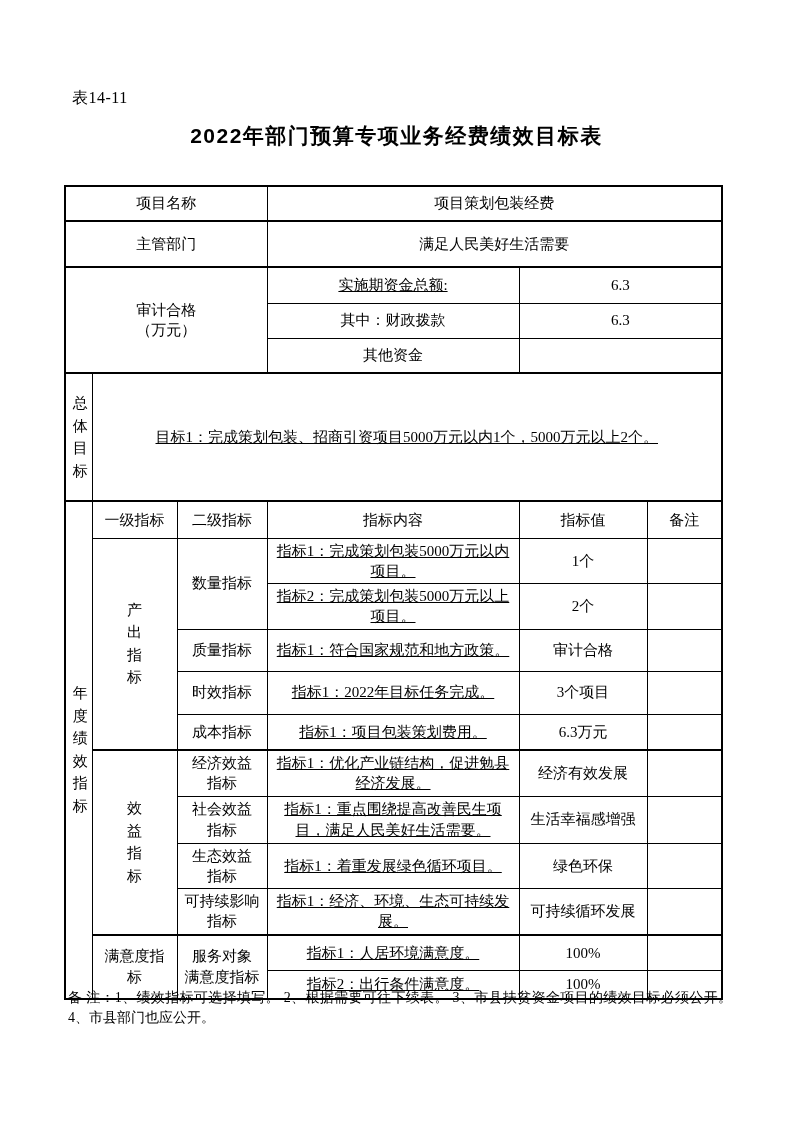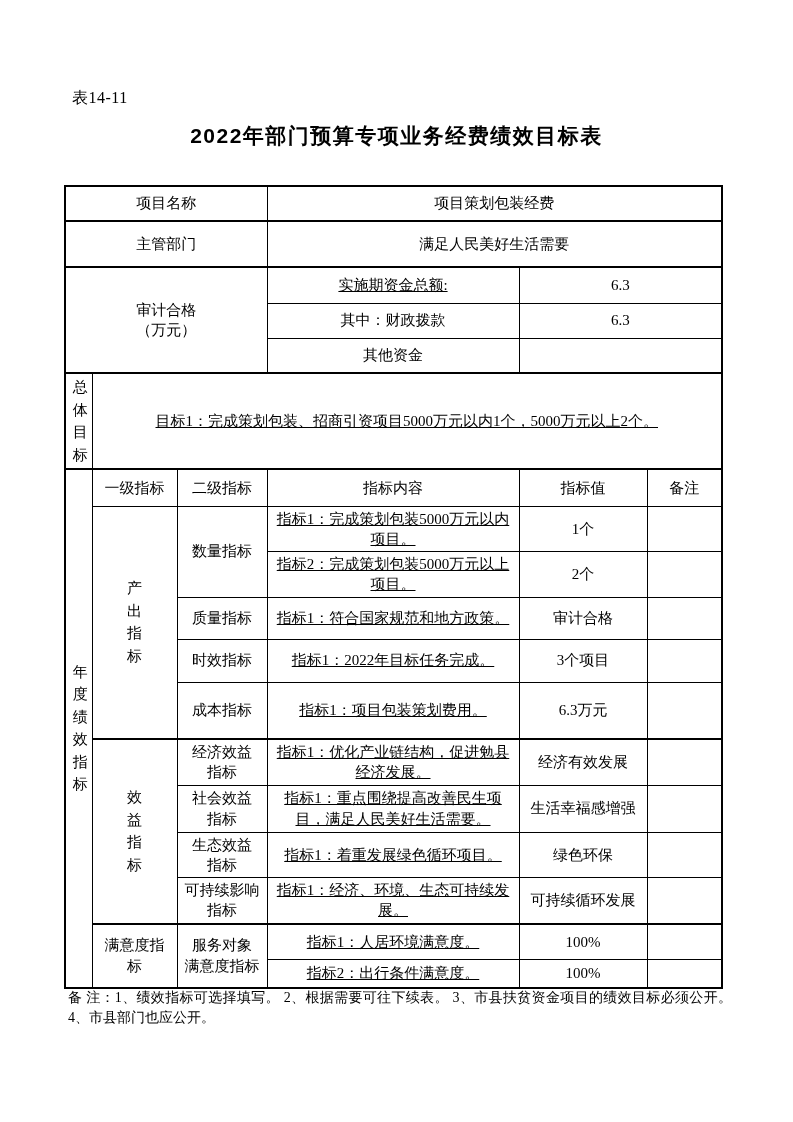--- a/index.html
+++ b/index.html
@@ -34,21 +34,21 @@
     font-size:15px;
     vertical-align:middle;
     line-height:1.35;
     overflow:hidden;
   }
   tr.thick td{border-top:2px solid #000;}
   .c{text-align:center;}
   .l{text-align:center;text-decoration:underline;}
   .pre{white-space:pre-line;}
   .vstack{
-    width:1.1em;margin:0 auto;
+    width:1.1em;margin:16px auto;
     word-break:break-all;
     text-align:center;
     line-height:1.5;
   }
   .note{
     position:absolute;left:68px;top:988px;width:664px;
     font-size:14px;line-height:1.4;
     text-align:justify;
   }
 </style>
@@ -133,21 +133,21 @@
       <td class="l">指标1：符合国家规范和地方政策。</td>
       <td class="c">审计合格</td>
       <td></td>
     </tr>
     <tr style="height:43px">
       <td class="c">时效指标</td>
       <td class="l">指标1：2022年目标任务完成。</td>
       <td class="c">3个项目</td>
       <td></td>
     </tr>
-    <tr style="height:57px">
+    <tr style="height:36px">
       <td class="c">成本指标</td>
       <td class="l">指标1：项目包装策划费用。</td>
       <td class="c">6.3万元</td>
       <td></td>
     </tr>
 
     <tr class="thick" style="height:43px">
       <td rowspan="4" class="c">
             <div class="vstack">效益指标</div>
           </td>

